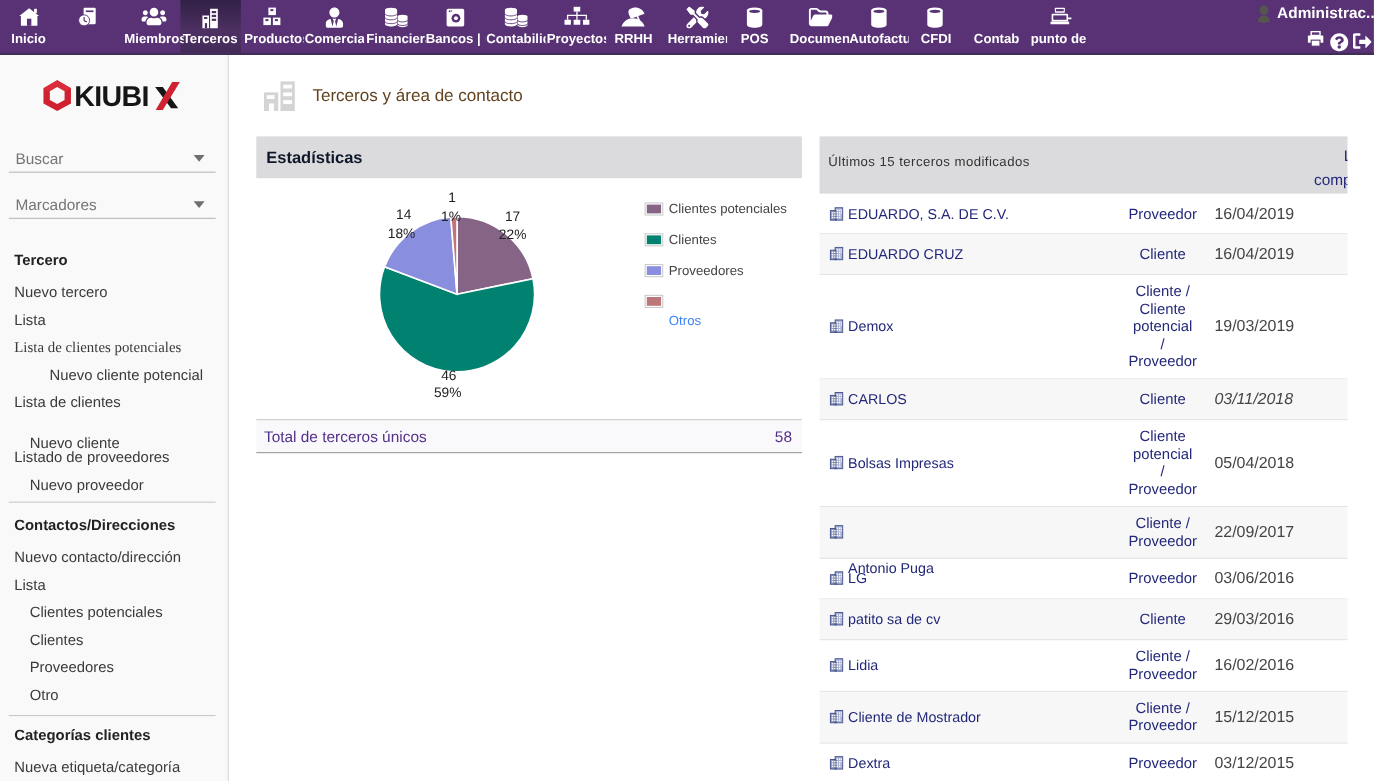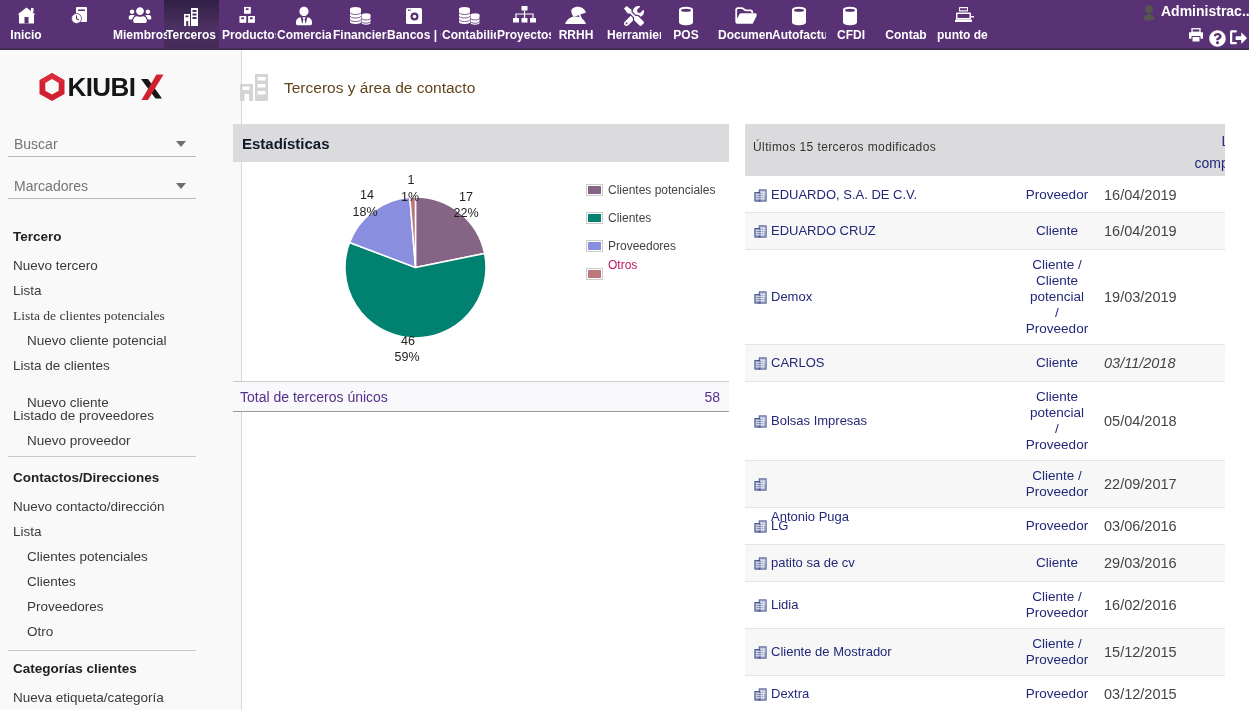--- a/index.html
+++ b/index.html
@@ -6,21 +6,21 @@
 html,body { width:1249px; height:710px; overflow:hidden; background:#fff;
   font-family:"Liberation Sans", sans-serif; }
 #page { position:relative; width:1249px; height:710px; overflow:hidden; }
 #topbar { position:absolute; left:0; top:0; width:1249px; height:50px;
   background:#583275; border-bottom:2px solid #402e56; }
 .ticon { position:absolute; top:6px; height:20px; }
 .tlabel { position:absolute; top:28px; font-size:12px; font-weight:bold;
   color:#fff; white-space:nowrap; overflow:hidden; height:17px; line-height:15px; }
 #tsel { position:absolute; left:164px; top:0; width:55px; height:48px;
   background:linear-gradient(180deg,#312046 0%, #4e3163 60%, #432a58 100%); }
-#sidebar { position:absolute; left:0; top:50px; width:242px; height:660px;
+#sidebar { position:absolute; left:0; top:50px; width:208px; height:660px;
   background:#f9f9f9; border-right:1px solid #d8d8d8; }
 .sline { position:absolute; left:8px; width:188px; height:1px; background:#c9c9c9; }
 .sel { position:absolute; left:13px; font-size:13.5px; color:#3a3a3a; white-space:nowrap; }
 .sel.b { font-weight:bold; color:#222; }
 .sel.i { left:27px; }
 .phold { position:absolute; left:14px; font-size:14px; color:#757575; }
 .caret { position:absolute; width:0; height:0; border-left:5px solid transparent;
   border-right:5px solid transparent; border-top:6px solid #6e6e6e; }
 .boxhead { position:absolute; background:#dbdbdd; }
 .row { position:absolute; left:745px; width:480px; }
@@ -212,21 +212,21 @@
 <div class="phold" style="top:86px;">Buscar</div>
 <div class="caret" style="left:176px;top:91px;"></div>
 <div class="sline" style="top:106px;background:#b9b9b9;"></div>
 <div class="phold" style="top:128px;">Marcadores</div>
 <div class="caret" style="left:176px;top:133px;"></div>
 <div class="sline" style="top:148px;background:#b9b9b9;"></div>
 <div class="sel b" style="top:179px;">Tercero</div>
 <div class="sel" style="top:208px;">Nuevo tercero</div>
 <div class="sel" style="top:233px;">Lista</div>
 <div class="sel" style="top:258px;font-family:Liberation Serif, serif;">Lista de clientes potenciales</div>
-<div class="sel i" style="top:283px;">Nuevo cliente potencial</div>
+<div class="sel i" style="top:283px;margin-left:18px;">Nuevo cliente potencial</div>
 <div class="sel" style="top:308px;">Lista de clientes</div>
 <div class="sel i" style="top:345px;">Nuevo cliente</div>
 <div class="sel" style="top:358px;">Listado de proveedores</div>
 <div class="sel i" style="top:383px;">Nuevo proveedor</div>
 <div class="sel b" style="top:420px;">Contactos/Direcciones</div>
 <div class="sel" style="top:449px;">Nuevo contacto/dirección</div>
 <div class="sel" style="top:474px;">Lista</div>
 <div class="sel i" style="top:499px;">Clientes potenciales</div>
 <div class="sel i" style="top:524px;">Clientes</div>
 <div class="sel i" style="top:549px;">Proveedores</div>
@@ -273,21 +273,21 @@
       <div style="width:13px;height:8px;background:#018270;"></div>
     </div>
 <div style="position:absolute;left:608px;top:211px;font-size:12px;color:#444;">Clientes</div>
 <div style="position:absolute;left:586px;top:240px;width:17px;height:12px;border:1px solid #ccc;background:#fff;padding:1px;">
       <div style="width:13px;height:8px;background:#8a8edf;"></div>
     </div>
 <div style="position:absolute;left:608px;top:239px;font-size:12px;color:#444;">Proveedores</div>
 <div style="position:absolute;left:586px;top:268px;width:17px;height:12px;border:1px solid #ccc;background:#fff;padding:1px;">
       <div style="width:13px;height:8px;background:#bd777a;"></div>
     </div>
-<div style="position:absolute;left:608px;top:258px;font-size:12px;color:#be185d;">Otros</div>
+<div style="position:absolute;left:608px;top:284px;font-size:12px;color:#3b82f6;">Otros</div>
 <div style="position:absolute;left:233px;top:381px;width:496px;height:31px;background:#f9f8fb;border-top:1px solid #ccc;border-bottom:1px solid #999;">
 <div style="position:absolute;left:7px;top:7px;font-size:14px;color:#55308a;">Total de terceros únicos</div>
 <div style="position:absolute;right:9px;top:7px;font-size:14px;color:#55308a;">58</div>
     </div>
 <div class="boxhead" style="left:745px;top:124px;width:480px;height:52px;">
 <div style="position:absolute;left:8px;top:16px;font-size:12px;letter-spacing:0.4px;color:#333;">Últimos 15 terceros modificados</div>
 <div style="position:absolute;left:430px;top:0;width:50px;height:52px;overflow:hidden;">
 <div style="position:absolute;left:46.5px;top:9px;font-size:14px;color:#232879;white-space:nowrap;">Lista</div>
 <div style="position:absolute;left:19.5px;top:31px;font-size:14px;color:#232879;white-space:nowrap;">completa</div>
 </div>

